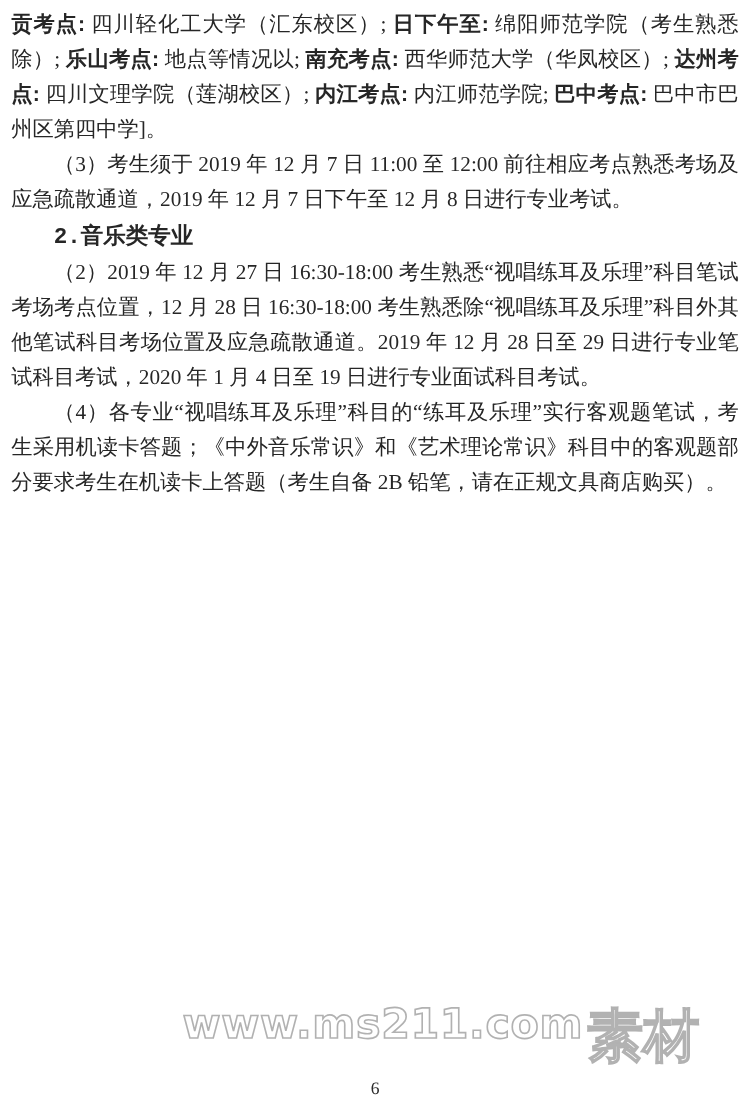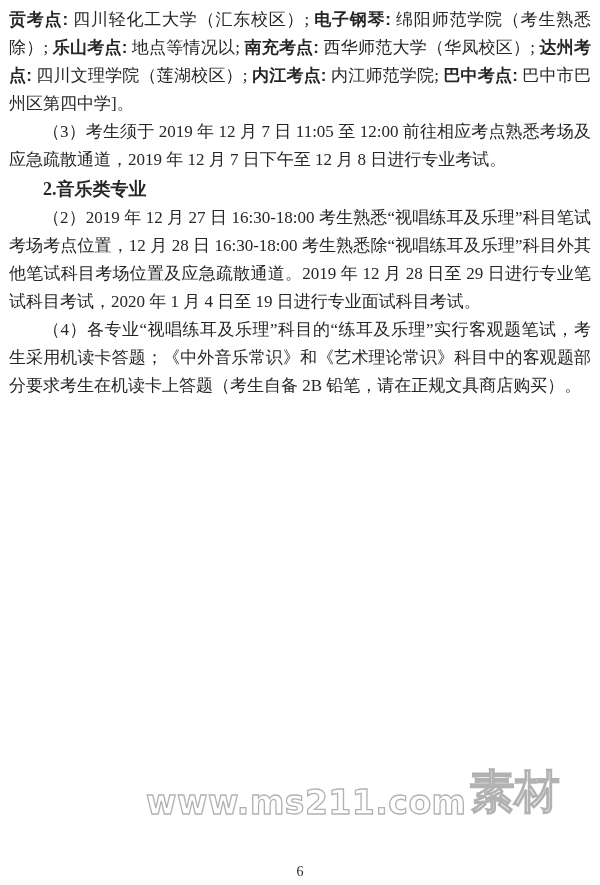--- a/index.html
+++ b/index.html
@@ -23,30 +23,30 @@
     text-align-last: left;
     word-break: break-all;
   }
   .doc p.indent { text-indent: 2em; }
   .b {
     font-weight: bold;
     font-family: "Liberation Sans", "DejaVu Sans", sans-serif;
   }
   p.heading span {
     font-weight: bold;
-    font-family: Liberation Serif, serif;
+    font-family: Liberation Mono, monospace;
     font-size: 18px;
   }
   .watermark {
     position: absolute;
     left: 146px;
-    top: 770px;
+    top: 799px;
     height: 52px;
     display: flex;
-    align-items: flex-end;
+    align-items: flex-start;
     gap: 3px;
     white-space: nowrap;
     z-index: 5;
     pointer-events: none;
     font-family: "DejaVu Sans", "Liberation Sans", sans-serif;
     font-weight: bold;
     color: rgba(255,255,255,0.12);
     -webkit-text-stroke: 1.3px rgba(148,148,148,0.85);
     opacity: 0.85;
   }
@@ -59,22 +59,22 @@
     text-align: center;
     font-size: 14px;
     color: #2b2b2b;
   }
 </style>
 </head>
 <body>
 
 <div class="doc">
   <div>
-      <p><span class="b">贡考点:</span><span> 四川轻化工大学（汇东校区）; </span><span class="b">电子钢琴:</span><span> 绵阳师范学院（考生熟悉除）; </span><span class="b">乐山考点:</span><span> 地点等情况以; </span><span class="b">南充考点:</span><span> 西华师范大学（华凤校区）; </span><span class="b">达州考点:</span><span> 四川文理学院（莲湖校区）; </span><span class="b">内江考点:</span><span> 内江师范学院; </span><span class="b">巴中考点:</span><span> 巴中市巴州区第四中学]。</span></p>
-      <p class="indent"><span>（3）考生须于 2019 年 12 月 7 日 11:05 至 12:00 前往相应考点熟悉考场及应急疏散通道，2019 年 12 月 7 日下午至 12 月 8 日进行专业考试。</span></p>
+      <p><span class="b">贡考点:</span><span> 四川轻化工大学（汇东校区）; </span><span class="b">日下午至:</span><span> 绵阳师范学院（考生熟悉除）; </span><span class="b">乐山考点:</span><span> 地点等情况以; </span><span class="b">南充考点:</span><span> 西华师范大学（华凤校区）; </span><span class="b">达州考点:</span><span> 四川文理学院（莲湖校区）; </span><span class="b">内江考点:</span><span> 内江师范学院; </span><span class="b">巴中考点:</span><span> 巴中市巴州区第四中学]。</span></p>
+      <p class="indent"><span>（3）考生须于 2019 年 12 月 7 日 11:00 至 12:00 前往相应考点熟悉考场及应急疏散通道，2019 年 12 月 7 日下午至 12 月 8 日进行专业考试。</span></p>
       <p class="indent heading"><span class="b">2.音乐类专业</span></p>
       <p class="indent"><span>（2）2019 年 12 月 27 日 16:30-18:00 考生熟悉“视唱练耳及乐理”科目笔试考场考点位置，12 月 28 日 16:30-18:00 考生熟悉除“视唱练耳及乐理”科目外其他笔试科目考场位置及应急疏散通道。2019 年 12 月 28 日至 29 日进行专业笔试科目考试，2020 年 1 月 4 日至 19 日进行专业面试科目考试。</span></p>
       <p class="indent"><span>（4）各专业“视唱练耳及乐理”科目的“练耳及乐理”实行客观题笔试，考生采用机读卡答题；《中外音乐常识》和《艺术理论常识》科目中的客观题部分要求考生在机读卡上答题（考生自备 2B 铅笔，请在正规文具商店购买）。</span></p>
     </div>
 </div>
 
 <div class="watermark">
   <span class="wm-latin">www.ms211.com</span>
   <span class="wm-cjk">素材</span>
 </div>

